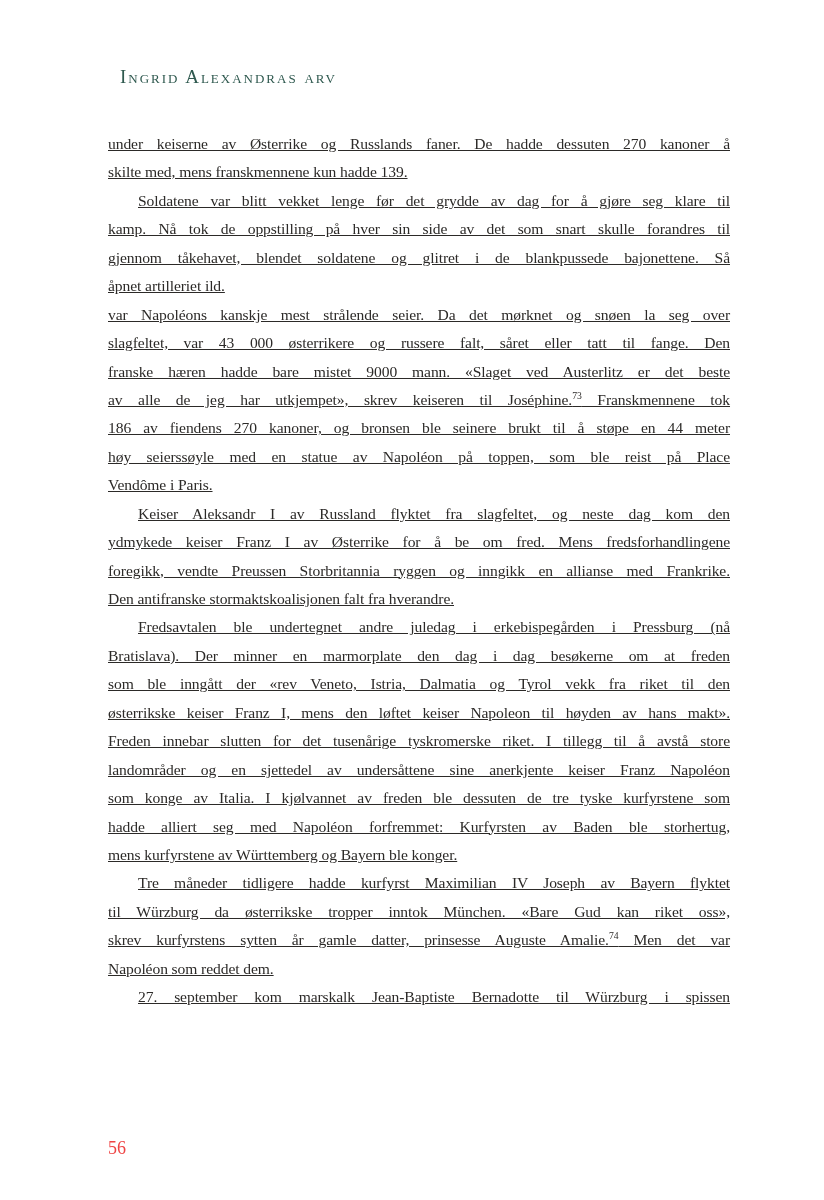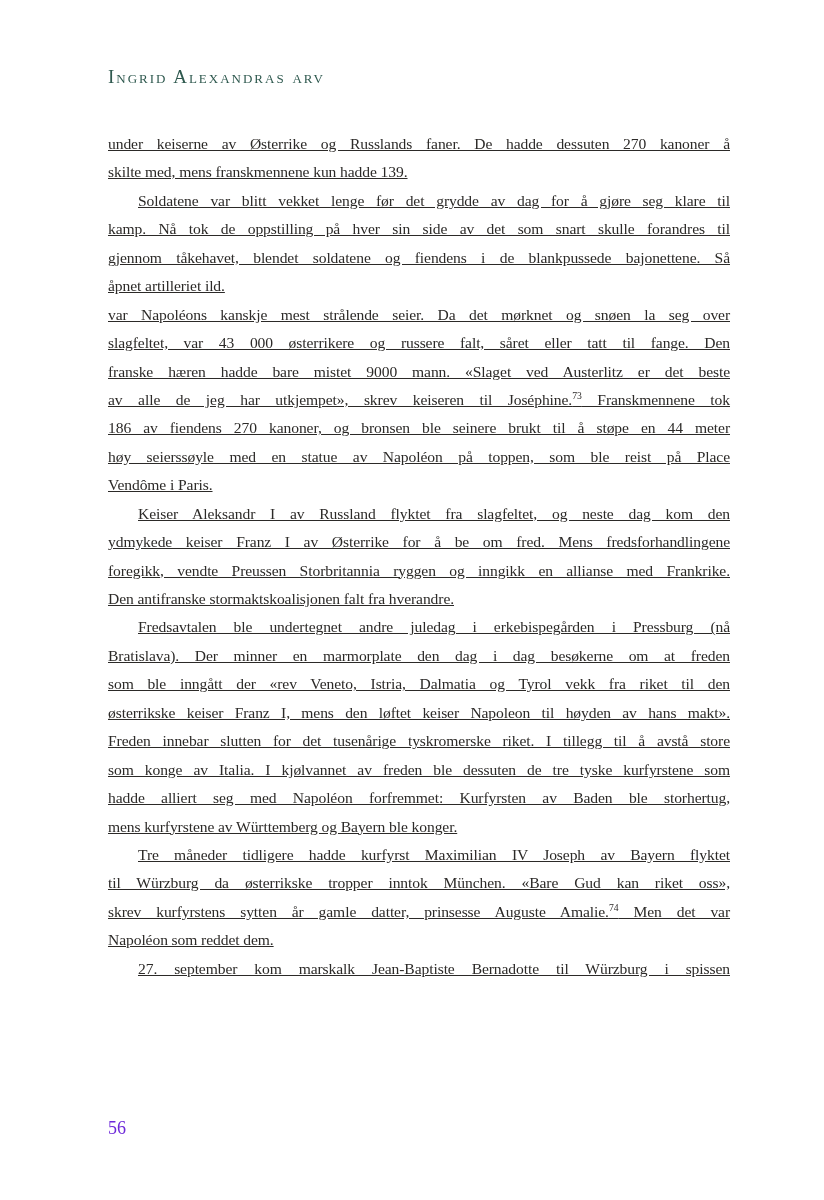--- a/index.html
+++ b/index.html
@@ -11,21 +11,21 @@
     position: relative;
     width: 824px;
     height: 1200px;
     background: #ffffff;
     overflow: hidden;
     font-family: "Liberation Serif", "DejaVu Serif", serif;
   }
   .running-header {
     position: absolute;
     top: 66px;
-    left: 108px;
+    left: 120px;
     font-variant: small-caps;
     font-size: 19px;
     letter-spacing: 2px;
     color: #2f594f;
   }
   .text-block {
     position: absolute;
     top: 130px;
     left: 108px;
     width: 622px;
@@ -68,42 +68,43 @@
 <body>
 
 <div id="book-page" style="background: rgb(255, 255, 255);">
   <div class="running-header" style="color: rgb(47, 89, 79);">Ingrid Alexandras arv</div>
 
   <div class="text-block" style="color: rgb(44, 42, 40); text-decoration: underline;">
       <div class="line">under keiserne av Østerrike og Russlands faner. De hadde dessuten 270 kanoner å</div>
       <div class="line para-end">skilte med, mens franskmennene kun hadde 139.</div>
       <div class="line indent">Soldatene var blitt vekket lenge før det grydde av dag for å gjøre seg klare til</div>
       <div class="line">kamp. Nå tok de oppstilling på hver sin side av det som snart skulle forandres til</div>
-      <div class="line">gjennom tåkehavet, blendet soldatene og fiendens i de blankpussede bajonettene. Så</div>
+      <div class="line">gjennom tåkehavet, blendet soldatene og glitret i de blankpussede bajonettene. Så</div>
       <div class="line para-end">åpnet artilleriet ild.</div>
       <div class="line">var Napoléons kanskje mest strålende seier. Da det mørknet og snøen la seg over</div>
       <div class="line">slagfeltet, var 43 000 østerrikere og russere falt, såret eller tatt til fange. Den</div>
       <div class="line">franske hæren hadde bare mistet 9000 mann. «Slaget ved Austerlitz er det beste</div>
       <div class="line">av alle de jeg har utkjempet», skrev keiseren til Joséphine.<sup>73</sup> Franskmennene tok</div>
       <div class="line">186 av fiendens 270 kanoner, og bronsen ble seinere brukt til å støpe en 44 meter</div>
       <div class="line">høy seierssøyle med en statue av Napoléon på toppen, som ble reist på Place</div>
       <div class="line para-end">Vendôme i Paris.</div>
       <div class="line indent">Keiser Aleksandr I av Russland flyktet fra slagfeltet, og neste dag kom den</div>
       <div class="line">ydmykede keiser Franz I av Østerrike for å be om fred. Mens fredsforhandlingene</div>
       <div class="line">foregikk, vendte Preussen Storbritannia ryggen og inngikk en allianse med Frankrike.</div>
       <div class="line para-end">Den antifranske stormaktskoalisjonen falt fra hverandre.</div>
       <div class="line indent">Fredsavtalen ble undertegnet andre juledag i erkebispegården i Pressburg (nå</div>
       <div class="line">Bratislava). Der minner en marmorplate den dag i dag besøkerne om at freden</div>
       <div class="line">som ble inngått der «rev Veneto, Istria, Dalmatia og Tyrol vekk fra riket til den</div>
       <div class="line">østerrikske keiser Franz I, mens den løftet keiser Napoleon til høyden av hans makt».</div>
       <div class="line">Freden innebar slutten for det tusenårige tyskromerske riket. I tillegg til å avstå store</div>
+      <div class="line">landområder og en sjettedel av undersåttene sine anerkjente keiser Franz Napoléon</div>
       <div class="line">som konge av Italia. I kjølvannet av freden ble dessuten de tre tyske kurfyrstene som</div>
       <div class="line">hadde alliert seg med Napoléon forfremmet: Kurfyrsten av Baden ble storhertug,</div>
       <div class="line para-end">mens kurfyrstene av Württemberg og Bayern ble konger.</div>
       <div class="line indent">Tre måneder tidligere hadde kurfyrst Maximilian IV Joseph av Bayern flyktet</div>
       <div class="line">til Würzburg da østerrikske tropper inntok München. «Bare Gud kan riket oss»,</div>
       <div class="line">skrev kurfyrstens sytten år gamle datter, prinsesse Auguste Amalie.<sup>74</sup> Men det var</div>
       <div class="line para-end">Napoléon som reddet dem.</div>
       <div class="line indent">27. september kom marskalk Jean-Baptiste Bernadotte til Würzburg i spissen</div>
     </div>
 
-  <div class="page-number" style="color: #6d28d9;">56</div>
+  <div class="page-number" style="color: #ef4444; margin-top: 20px;">56</div>
 </div>
 
 </body></html>

